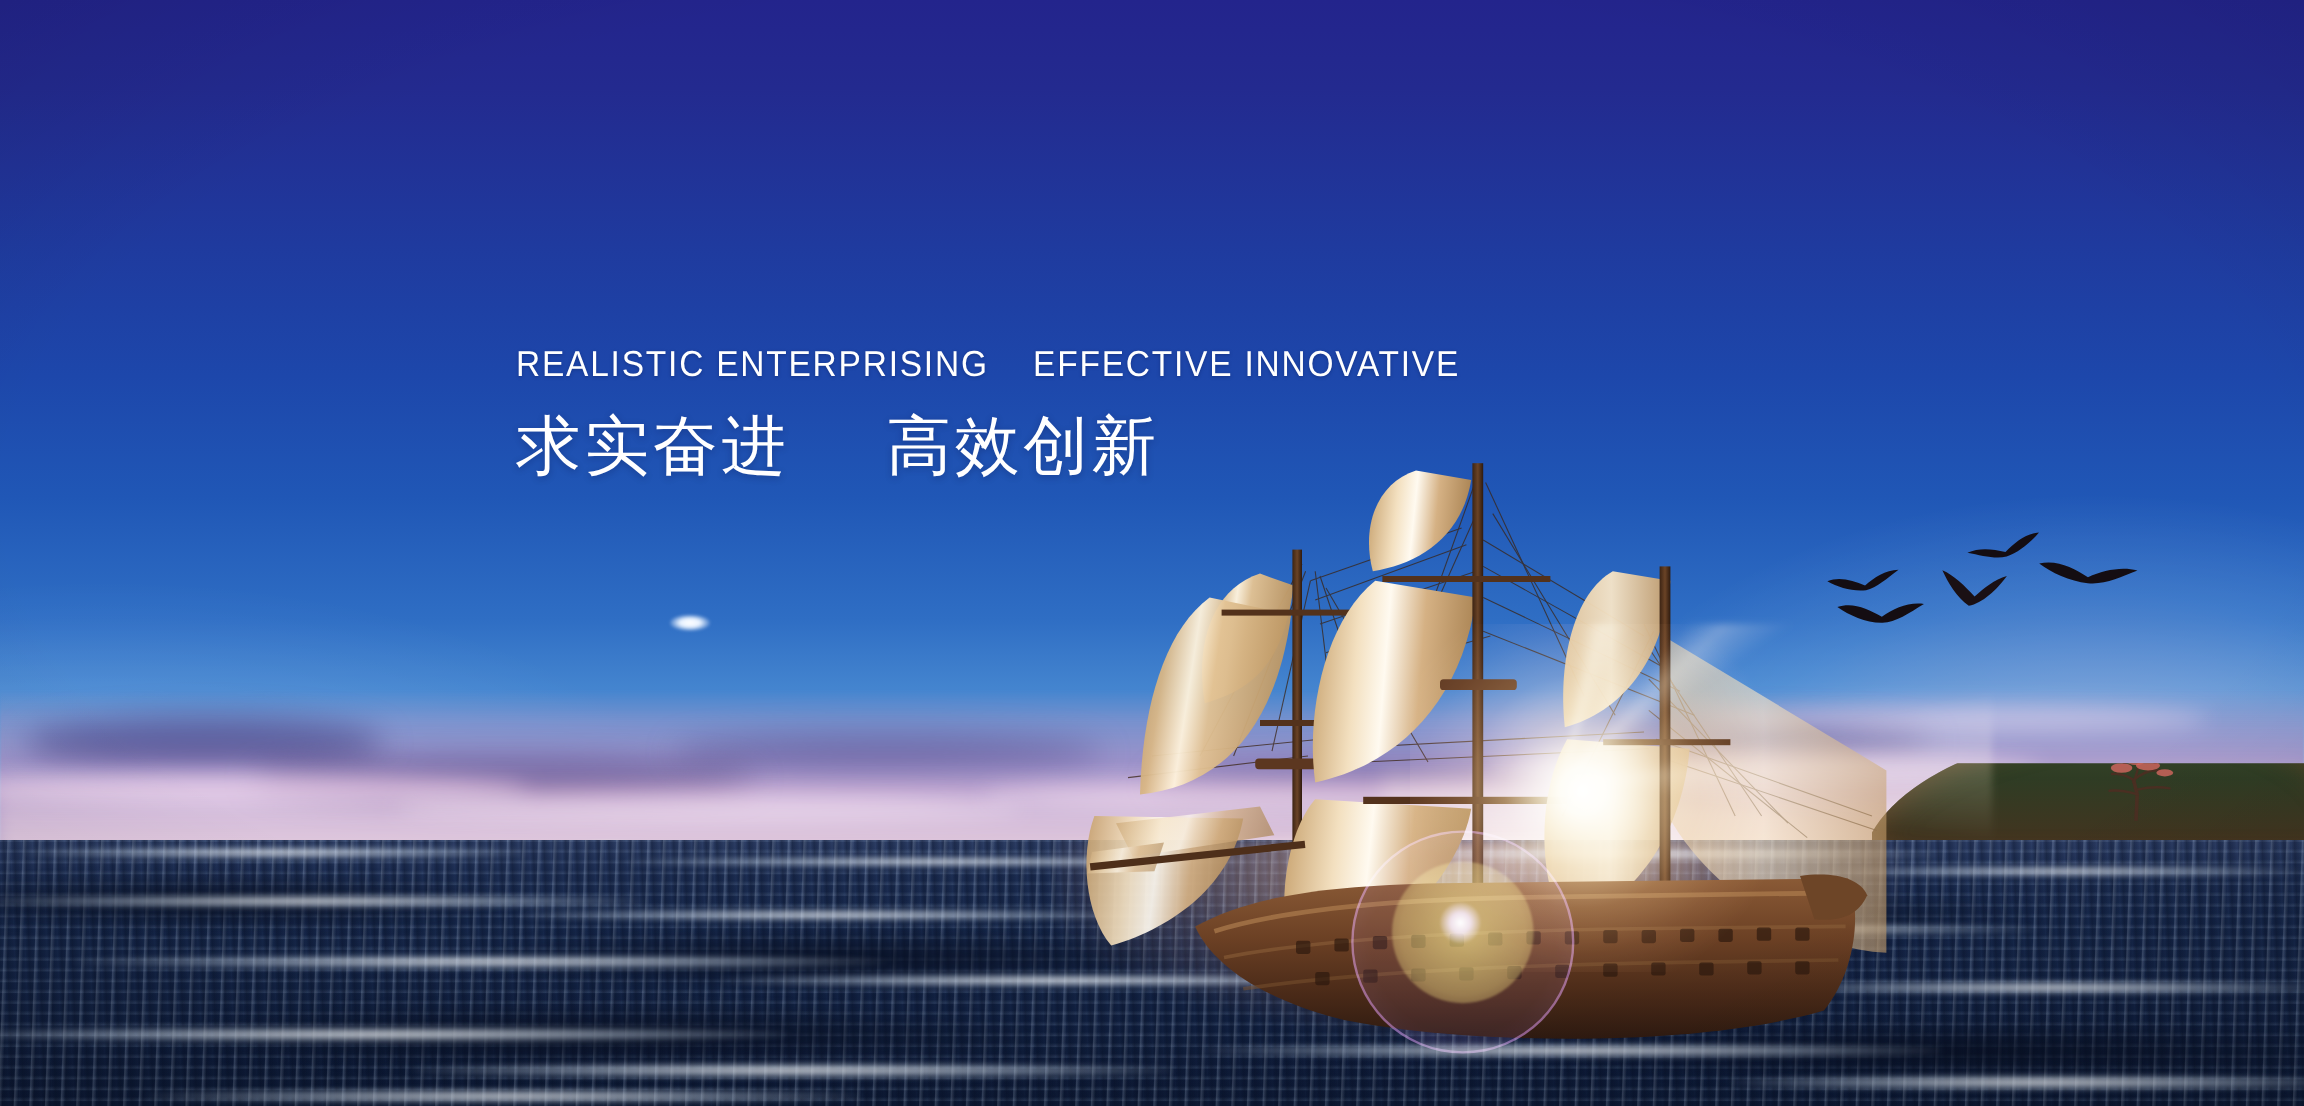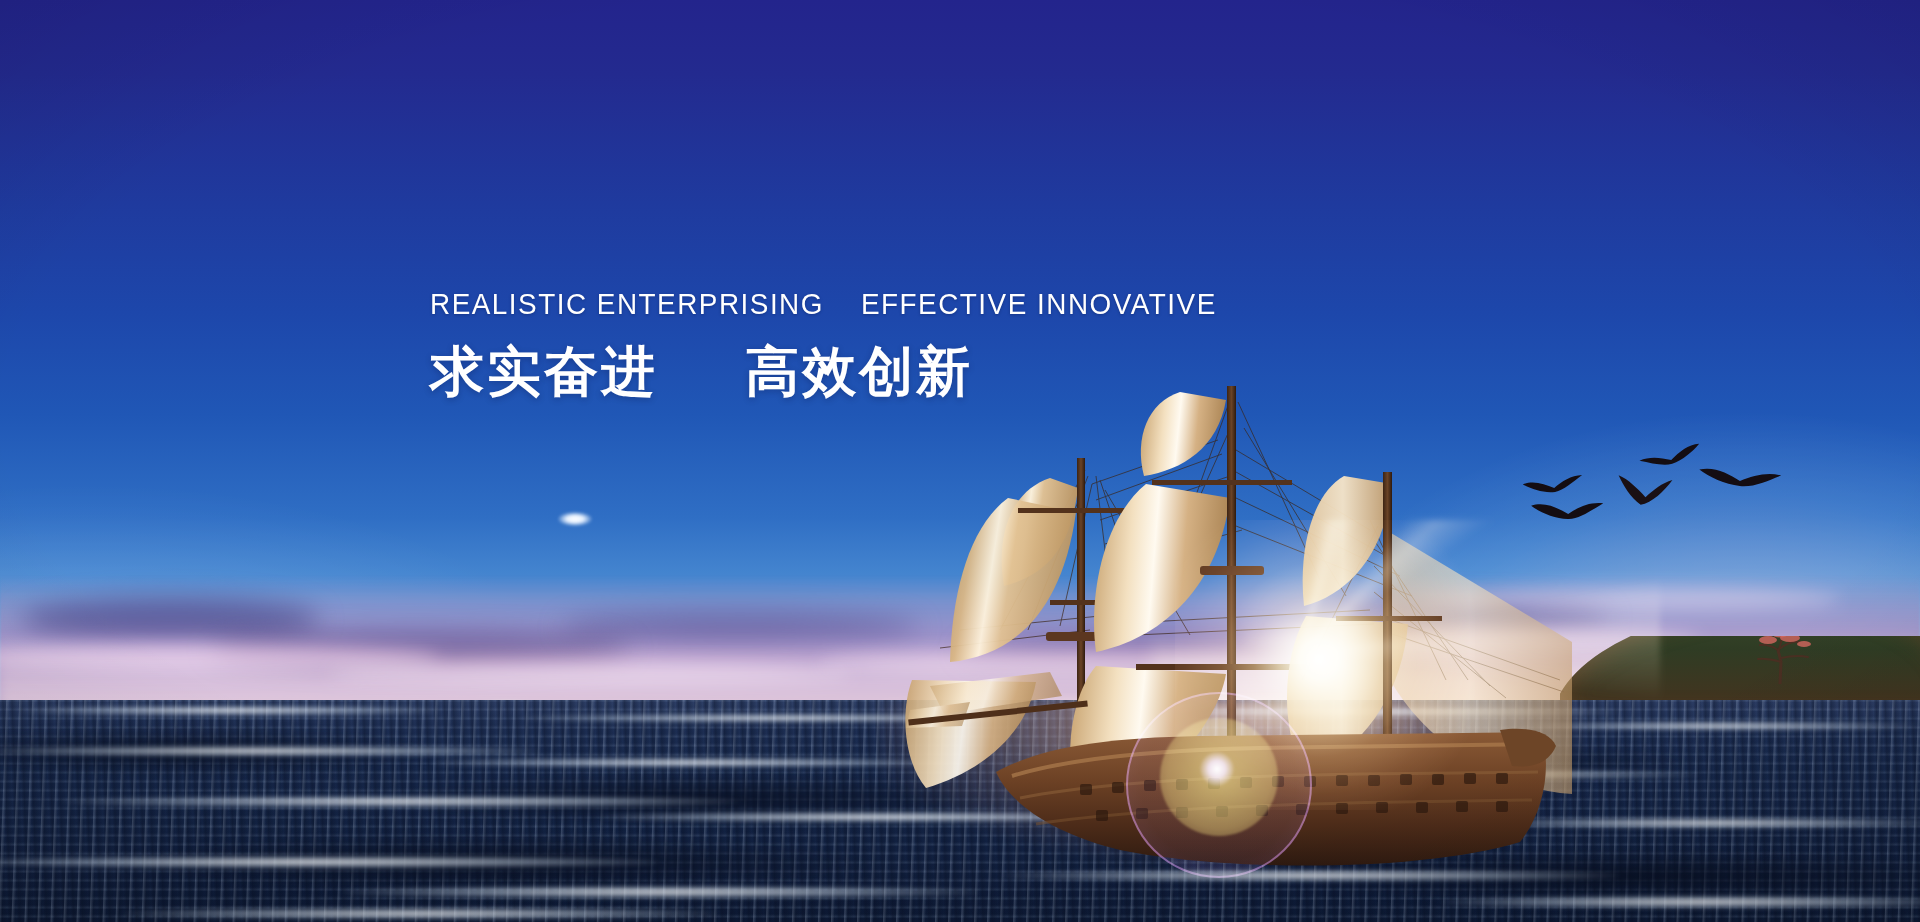--- a/index.html
+++ b/index.html
@@ -258,21 +258,21 @@
     font-family:"Liberation Sans",sans-serif;
     transform:scaleX(.93);
     transform-origin:left center;
     text-shadow:0 1px 3px rgba(10,20,70,.35);
   }
   .copy .headline{
     margin:22px 0 0 0;
     color:#ffffff;
     font-size:54px;
     line-height:1.1;
-    font-weight:700;
+    font-weight:400;
     letter-spacing:3px;
     white-space:pre;
     font-family:"DejaVu Sans","Liberation Sans",sans-serif;
     text-shadow:0 2px 6px rgba(10,20,70,.30);
   }
 
   
   .vignette{
     position:absolute;inset:0;pointer-events:none;
     background:radial-gradient(ellipse 90% 85% at 50% 45%,

